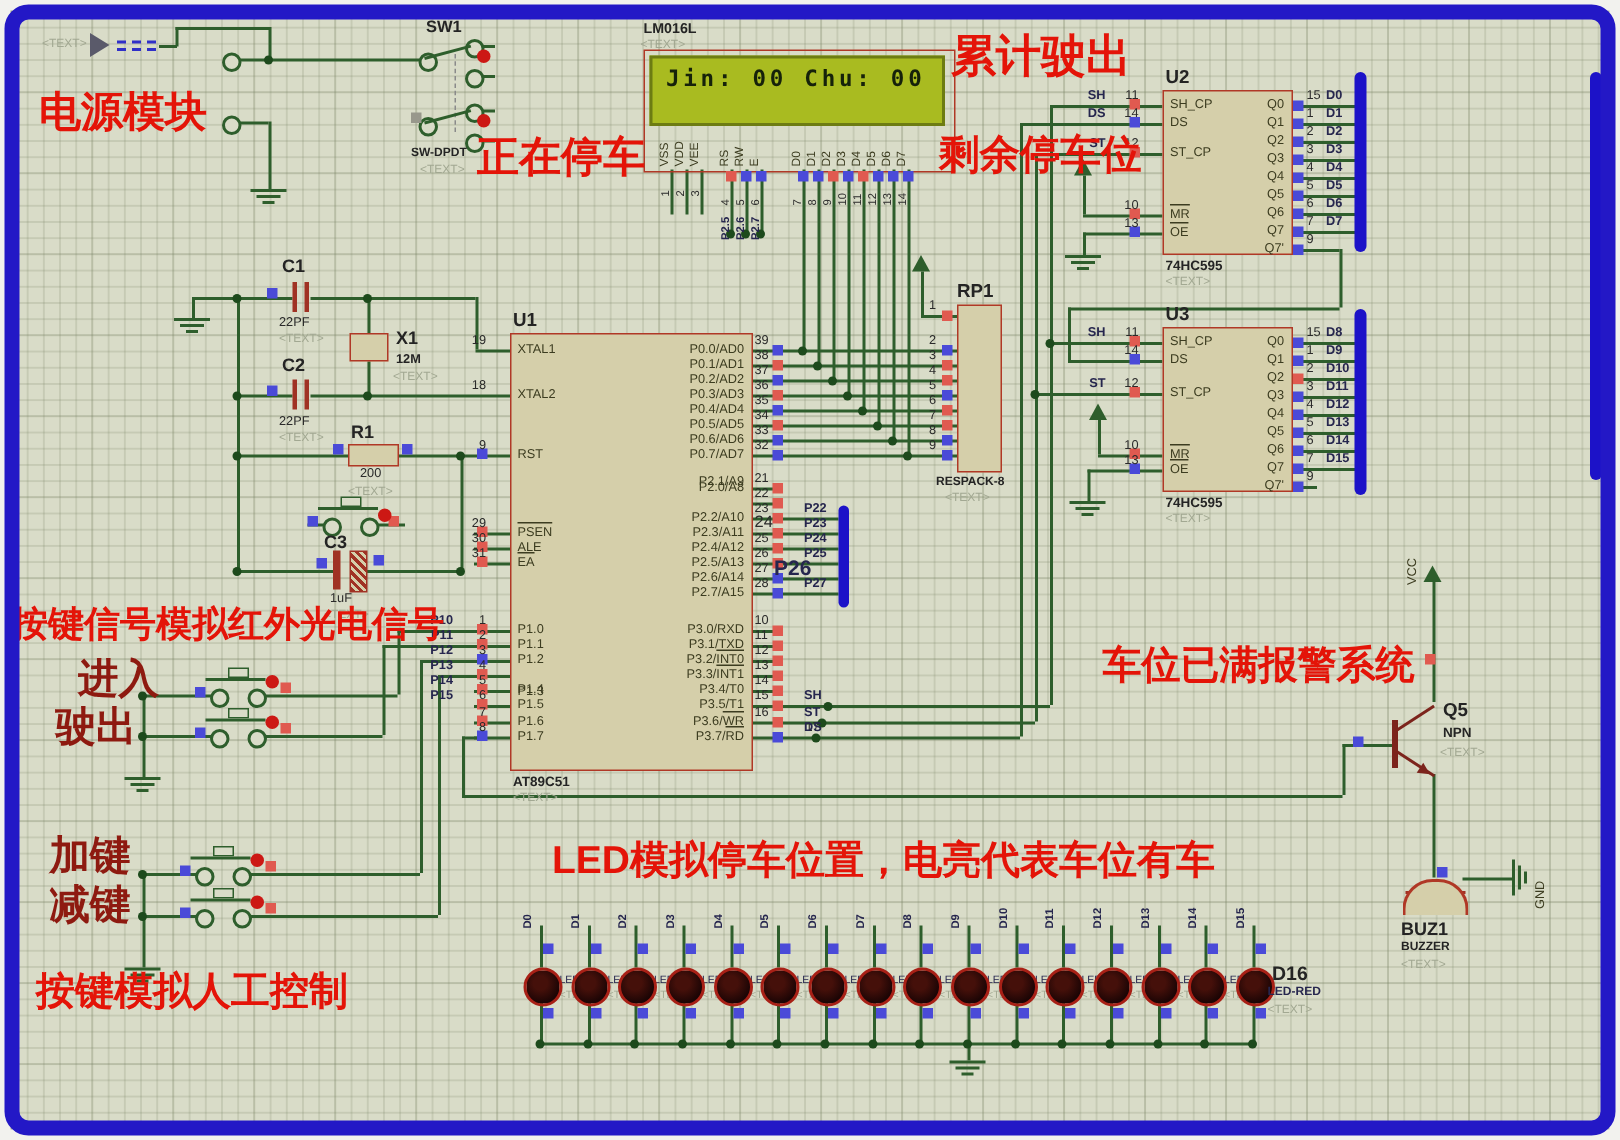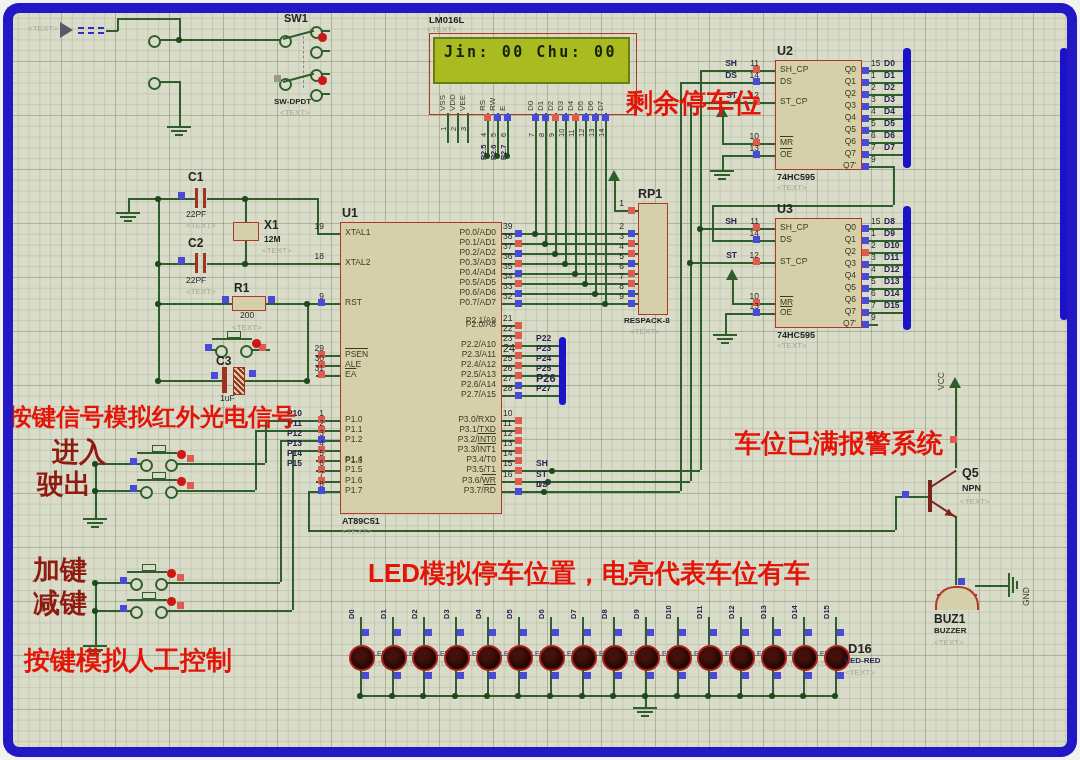--- a/index.html
+++ b/index.html
@@ -496,21 +496,21 @@
     <div class="pnum" style="position: absolute; left: 503px; top: 354px; font-size: 8.5px;">25</div>
     <div class="sq r" style="position: absolute; left: 515px; top: 362px;"></div>
     <div class="nlbl" style="position: absolute; left: 536px; top: 354px; font-size: 8.5px;">P24</div>
     <div class="pname ta-r" style="position: absolute; left: 420px; top: 370px; width: 76px; font-size: 8.5px;">P2.5/A13</div>
     <div class="pnum" style="position: absolute; left: 503px; top: 364px; font-size: 8.5px;">26</div>
     <div class="sq r" style="position: absolute; left: 515px; top: 372px;"></div>
     <div class="nlbl" style="position: absolute; left: 536px; top: 364px; font-size: 8.5px;">P25</div>
     <div class="pname ta-r" style="position: absolute; left: 420px; top: 380px; width: 76px; font-size: 8.5px;">P2.6/A14</div>
     <div class="pnum" style="position: absolute; left: 503px; top: 374px; font-size: 8.5px;">27</div>
     <div class="sq b" style="position: absolute; left: 515px; top: 382px;"></div>
-    <div class="nlbl" style="position: absolute; left: 536px; top: 374px; font-size: 11px;">P26</div>
+    <div class="nlbl" style="position: absolute; left: 516px; top: 374px; font-size: 14px;">P26</div>
     <div class="pname ta-r" style="position: absolute; left: 420px; top: 390px; width: 76px; font-size: 8.5px;">P2.7/A15</div>
     <div class="pnum" style="position: absolute; left: 503px; top: 384px; font-size: 8.5px;">28</div>
     <div class="sq b" style="position: absolute; left: 515px; top: 392px;"></div>
     <div class="nlbl" style="position: absolute; left: 536px; top: 384px; font-size: 8.5px;">P27</div>
     <div class="pname ta-r" style="position: absolute; left: 420px; top: 415px; width: 76px; font-size: 8.5px;">P3.0/RXD</div>
     <div class="pnum" style="position: absolute; left: 503px; top: 409px; font-size: 8.5px;">10</div>
     <div class="sq r" style="position: absolute; left: 515px; top: 417px;"></div>
     <div class="pname ta-r" style="position: absolute; left: 420px; top: 425px; width: 76px; font-size: 8.5px;">P3.1/TXD</div>
     <div class="pnum" style="position: absolute; left: 503px; top: 419px; font-size: 8.5px;">11</div>
     <div class="sq r" style="position: absolute; left: 515px; top: 427px;"></div>
@@ -820,20 +820,23 @@
     <div class="wv" style="position: absolute; left: 835px; top: 617px; height: 28px;"></div>
     <div class="wv" style="position: absolute; left: 835px; top: 667px; height: 28px;"></div>
     <div class="nlbl vtext" style="position: absolute; left: 822px; top: 597px; font-size: 7.5px; height: 22px;">D15</div>
     <div class="sq b" style="position: absolute; left: 837px; top: 629px;"></div>
     <div class="sq b" style="position: absolute; left: 837px; top: 672px;"></div>
     <div class="led" style="position: absolute; left: 824px; top: 645px;"></div>
     <div class="dot" style="position: absolute; left: 832px; top: 693px;"></div>
     <div class="icref" style="position: absolute; left: 848px; top: 641px; font-size: 13px;">D16</div>
     <div class="nlbl" style="position: absolute; left: 845px; top: 656px; font-size: 8px;">LED-RED</div>
     <div class="tph" style="position: absolute; left: 845px; top: 668px;">&lt;TEXT&gt;</div>
+    <div class="ann br" style="position: absolute; left: 634px; top: 22px; font-size: 30px;">累计驶出</div>
+    <div class="ann br" style="position: absolute; left: 26px; top: 60px; font-size: 28px;">电源模块</div>
+    <div class="ann br" style="position: absolute; left: 318px; top: 90px; font-size: 28px;">正在停车</div>
     <div class="ann br" style="position: absolute; left: 626px; top: 89px; font-size: 27px;">剩余停车位</div>
     <div class="ann br" style="position: absolute; left: 8px; top: 404px; font-size: 24px;">按键信号模拟红外光电信号</div>
     <div class="ann dr" style="position: absolute; left: 52px; top: 438px; font-size: 27px;">进入</div>
     <div class="ann dr" style="position: absolute; left: 37px; top: 470px; font-size: 27px;">驶出</div>
     <div class="ann dr" style="position: absolute; left: 33px; top: 556px; font-size: 27px;">加键</div>
     <div class="ann dr" style="position: absolute; left: 33px; top: 589px; font-size: 27px;">减键</div>
     <div class="ann br" style="position: absolute; left: 735px; top: 430px; font-size: 26px;">车位已满报警系统</div>
     <div class="ann br" style="position: absolute; left: 24px; top: 647px; font-size: 26px;">按键模拟人工控制</div>
     <div class="ann br" style="position: absolute; left: 368px; top: 560px; font-size: 26px;">LED模拟停车位置，电亮代表车位有车</div>
     <div class="frame"></div>

